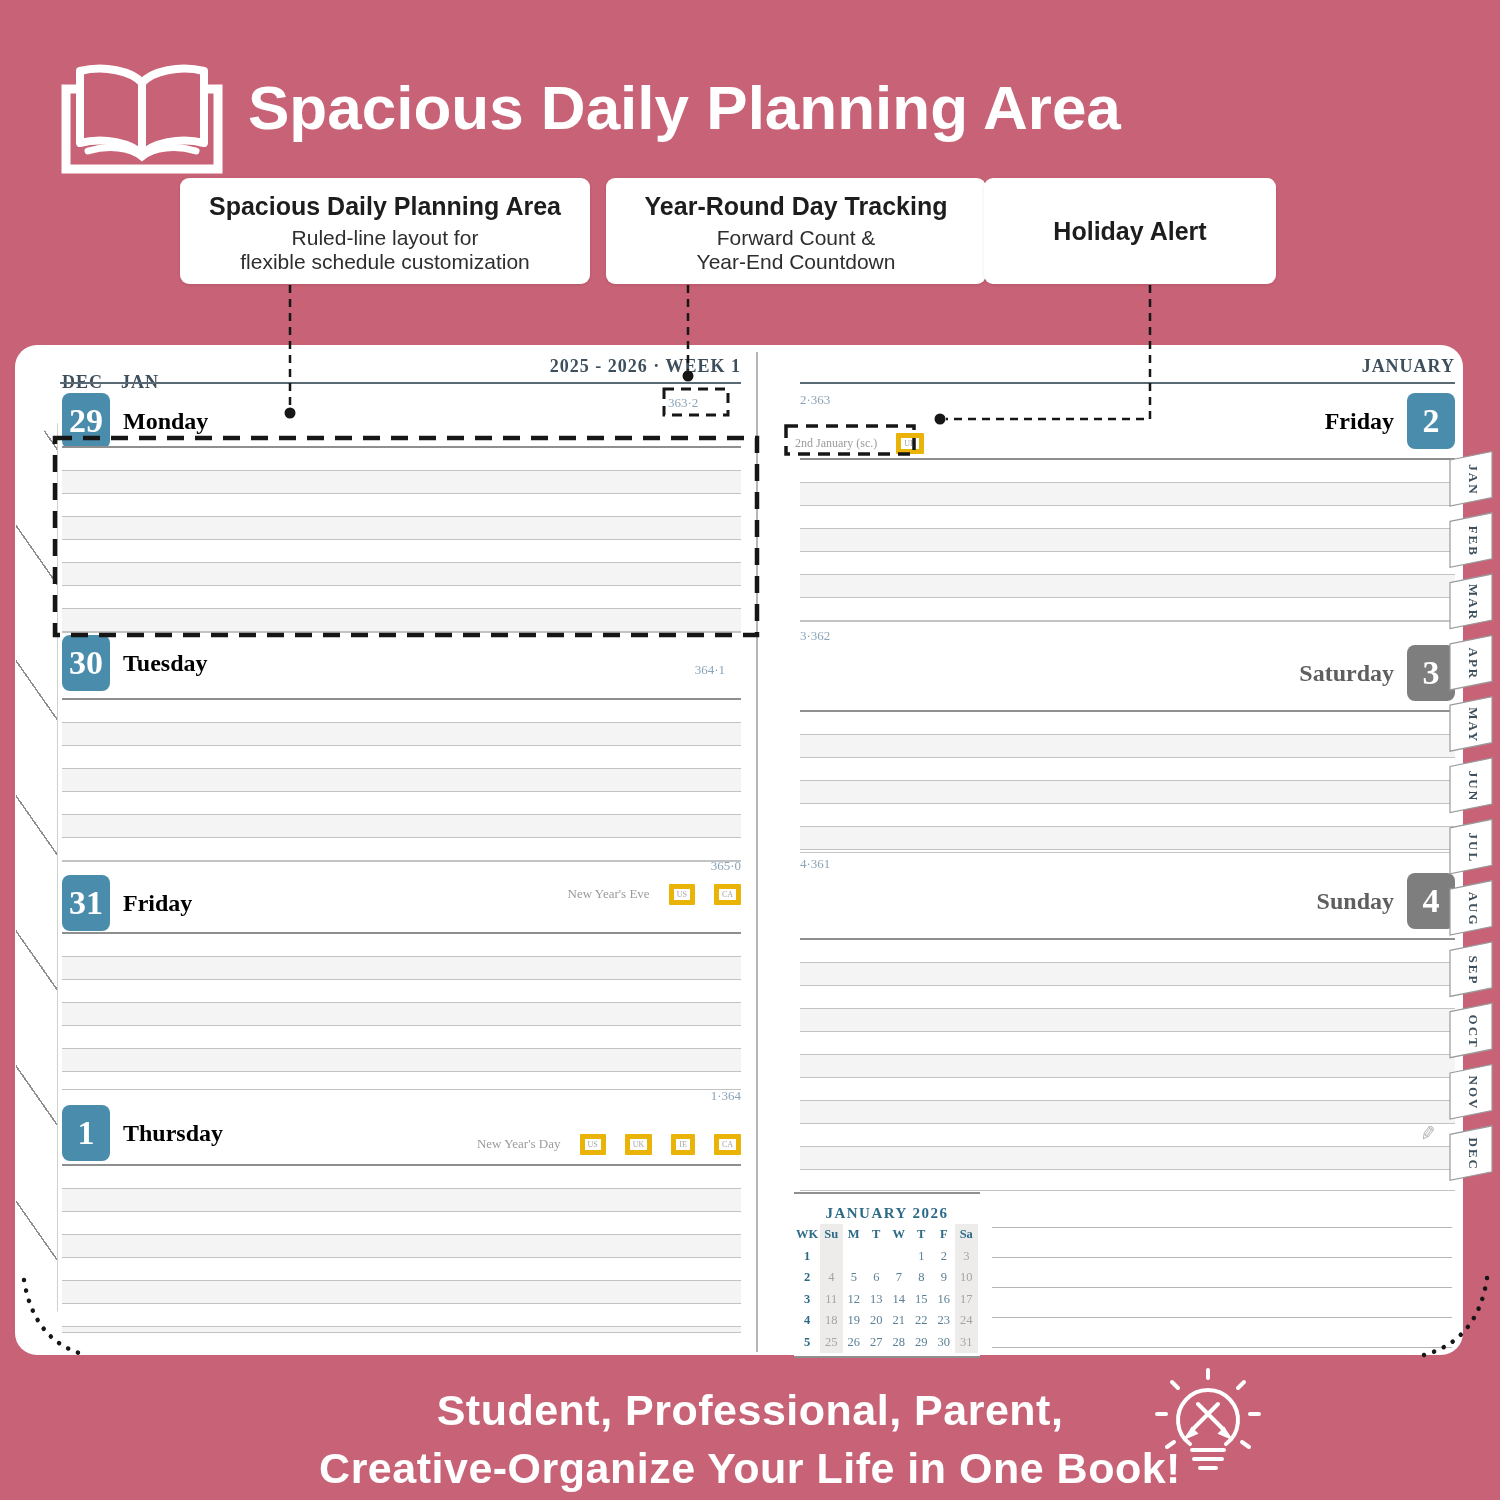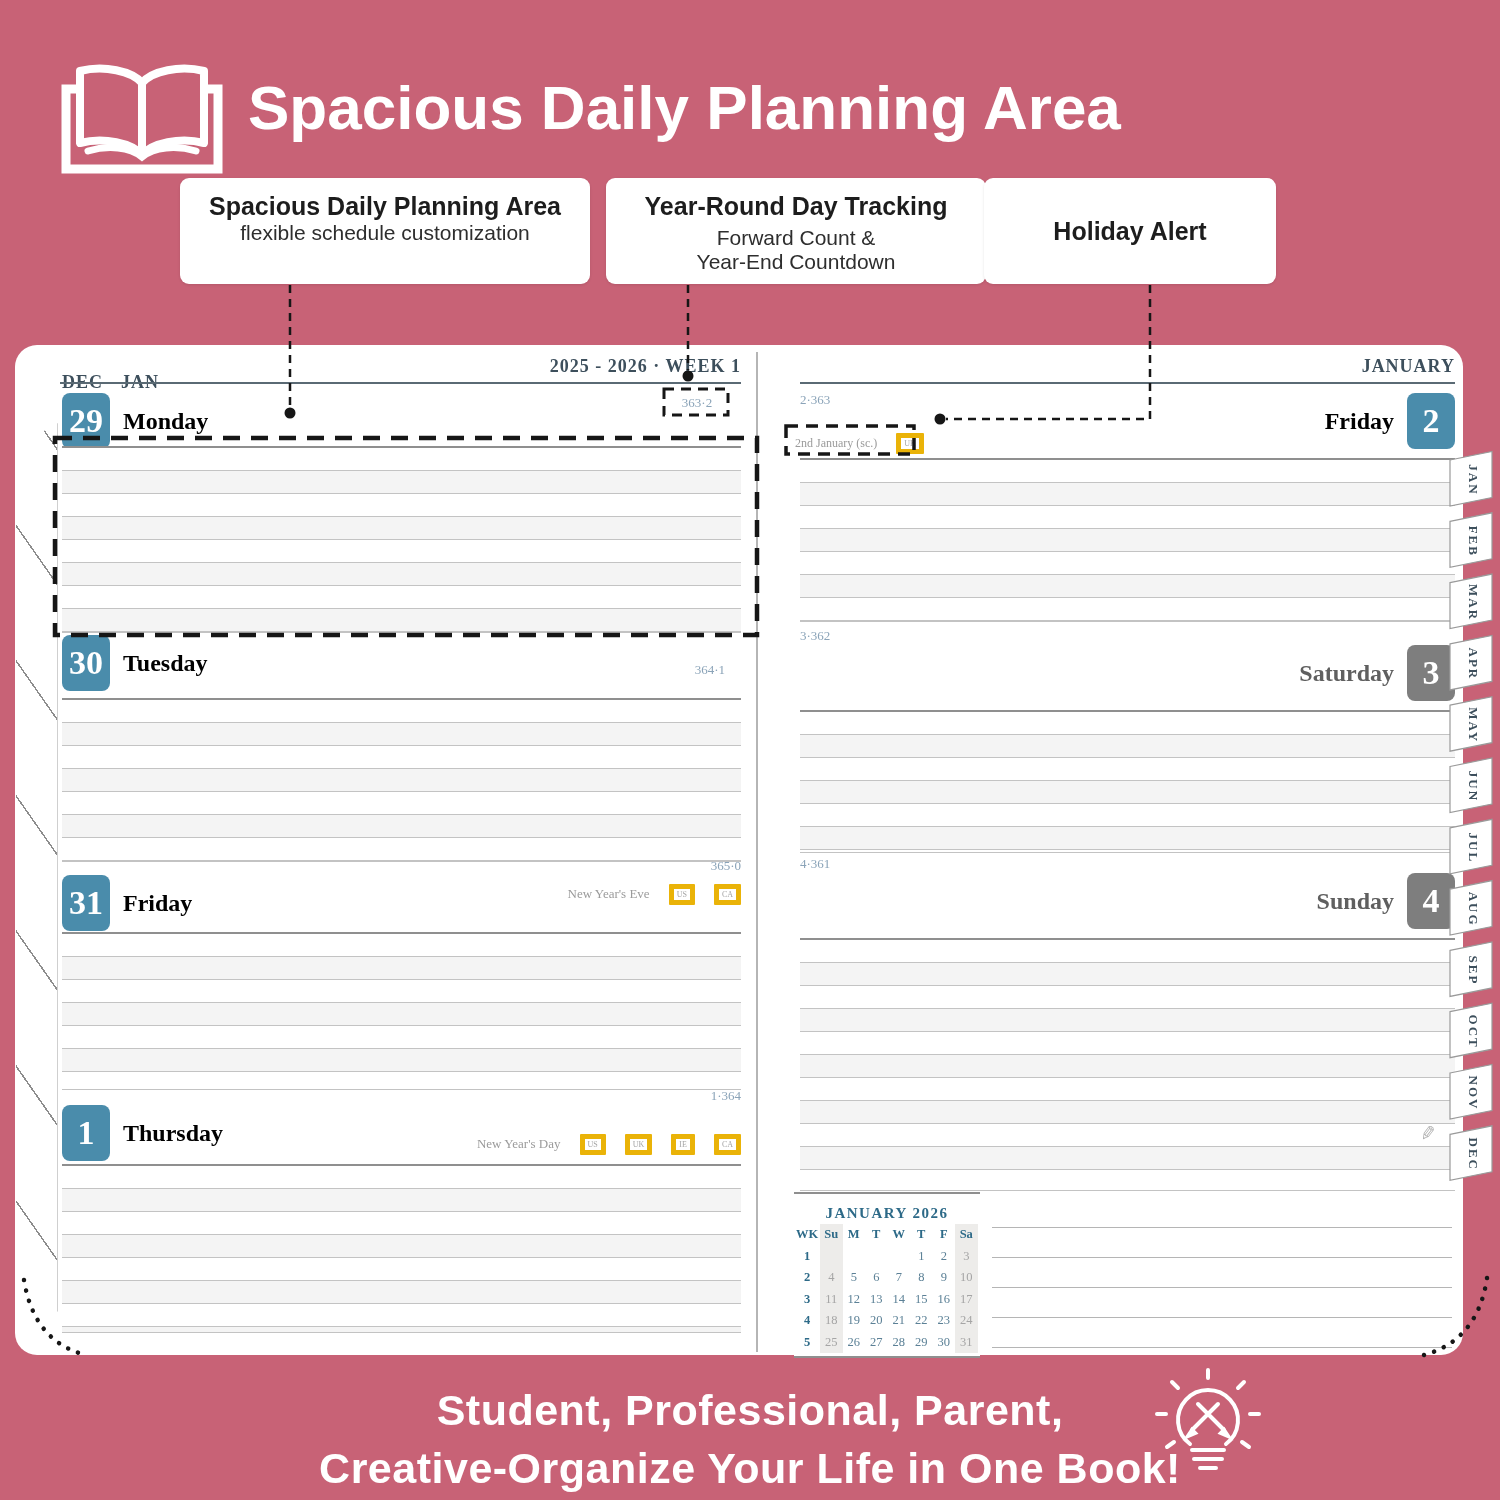--- a/index.html
+++ b/index.html
@@ -69,40 +69,41 @@
 <svg class="abs" style="left:58px;top:55px;" width="168" height="120" viewBox="0 0 168 120">
   <rect x="8" y="34" width="152" height="80" fill="none" stroke="#fff" stroke-width="9"></rect>
   <path d="M84 100 C74 88 46 82 22 88 L22 16 C46 10 74 16 84 28 Z" fill="#c86276" stroke="#fff" stroke-width="8" stroke-linejoin="round"></path>
   <path d="M84 100 C94 88 122 82 146 88 L146 16 C122 10 94 16 84 28 Z" fill="#c86276" stroke="#fff" stroke-width="8" stroke-linejoin="round"></path>
   <path d="M30 96 C50 90 72 92 84 102 C96 92 118 90 138 96" fill="none" stroke="#fff" stroke-width="7" stroke-linecap="round"></path>
 </svg>
 <div class="abs main-title">Spacious Daily Planning Area</div>
 
 <div class="abs callout" style="left:180px;top:178px;width:410px;height:106px;">
   <div class="c-title">Spacious Daily Planning Area</div>
+  <div class="c-line">Ruled-line layout for</div>
   <div class="c-line" style="margin-top:0;">flexible schedule customization</div>
 </div>
 <div class="abs callout" style="left:606px;top:178px;width:380px;height:106px;">
   <div class="c-title">Year-Round Day Tracking</div>
   <div class="c-line">Forward Count &amp;</div>
   <div class="c-line" style="margin-top:0;">Year-End Countdown</div>
 </div>
 <div class="abs callout center-only" style="left:984px;top:178px;width:292px;height:106px;">
   <div class="c-title">Holiday Alert</div>
 </div>
 
 <div class="abs planner"></div>
 <div class="abs left-strip"></div>
 <div class="abs spine"></div>
 
 <div class="abs page-head" style="left:62px;top:372px;">DEC - JAN</div>
 <div class="abs page-head r" style="left:400px;top:356px;width:341px;">2025 - 2026 · WEEK 1</div>
 <div class="abs page-rule" style="left:60px;top:382px;width:681px;"></div>
 
-<div class="abs count" style="left:668px;top:395px;width:58px;text-align:center;">363·2</div>
+<div class="abs count" style="left:668px;top:395px;width:58px;text-align:left;">363·2</div>
 <div class="abs day-row" style="left:62px;top:392px;width:600px;">
   <div class="day-box teal-box">29</div>
   <div class="day-name">Monday</div>
 </div>
 <div class="abs ruled" style="left:62px;top:446px;width:679px;height:184px;"></div>
 
 <div class="abs count r" style="left:584px;top:618px;width:141px;margin-top:44px;">364·1</div>
 <div class="abs day-row" style="left:62px;top:634px;width:600px;">
   <div class="day-box teal-box">30</div>
   <div class="day-name">Tuesday</div>

